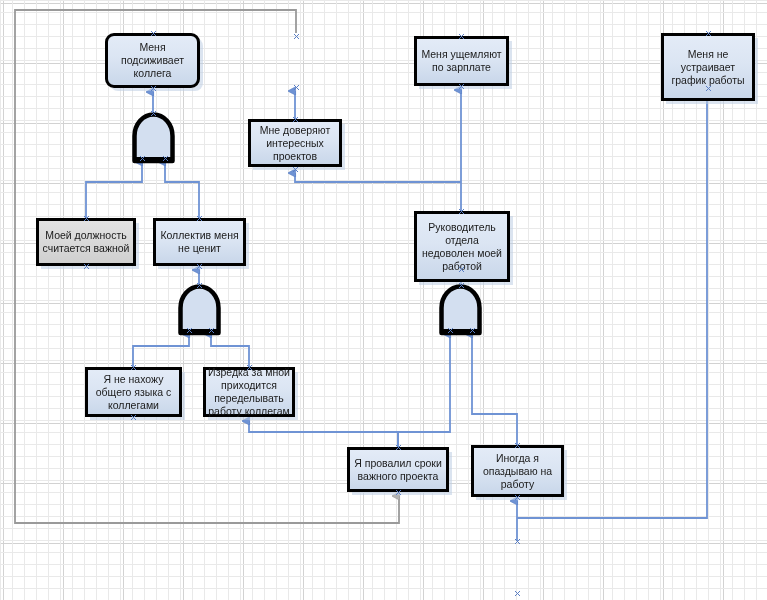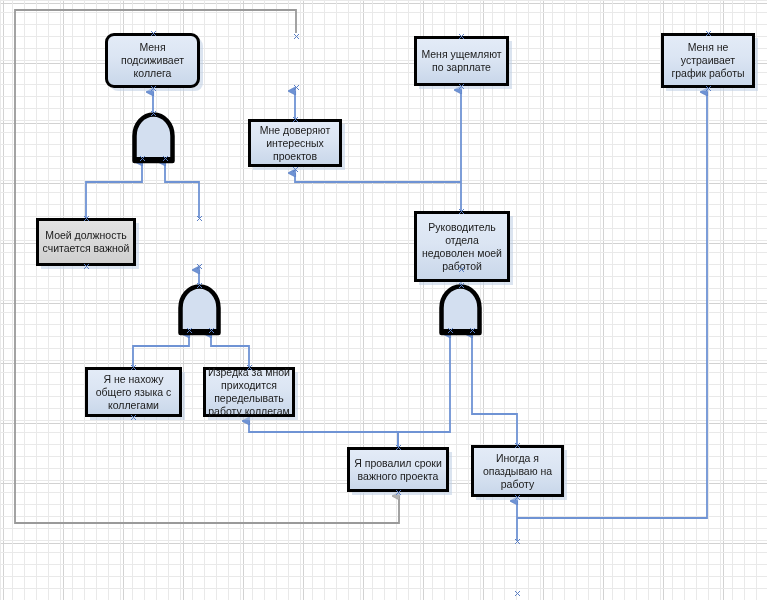--- a/index.html
+++ b/index.html
@@ -107,37 +107,41 @@
 подсиживает
 коллега</span>
     </div>
 
 
   <div class="node" style="left:414px;top:36px;width:95px;height:50px;">
     <span class="lbl">Меня ущемляют
 по зарплате</span>
     </div>
 
-  <div class="node" style="left:661px;top:33px;width:94px;height:55px;">
+  <div class="node" style="left:661px;top:33px;width:94px;height:68px;">
     <span class="lbl">Меня не
 устраивает
 график работы</span>
     </div>
 
   <div class="node" style="left:248px;top:119px;width:94px;height:48px;">
     <span class="lbl">Мне доверяют
 интересных
 проектов</span>
     </div>
 
   <div class="node gray" style="left:36px;top:218px;width:100px;height:48px;">
     <span class="lbl">Моей должность
 считается важной</span>
     </div>
 
+  <div class="node" style="left:153px;top:218px;width:93px;height:48px;">
+    <span class="lbl">Коллектив меня
+не ценит</span>
+    </div>
 
   <div class="node" style="left:414px;top:211px;width:96px;height:71px;">
     <span class="lbl">Руководитель
 отдела
 недоволен моей
 работой</span>
     </div>
 
   <div class="node" style="left:85px;top:367px;width:97px;height:50px;">
     <span class="lbl">Я не нахожу

